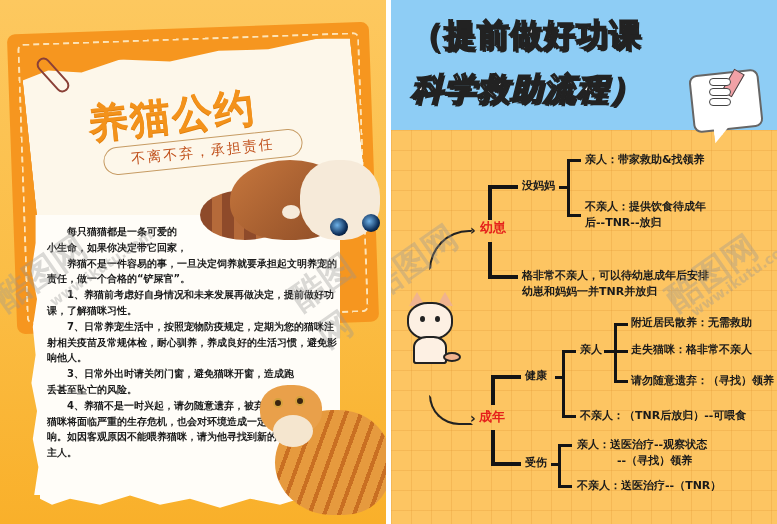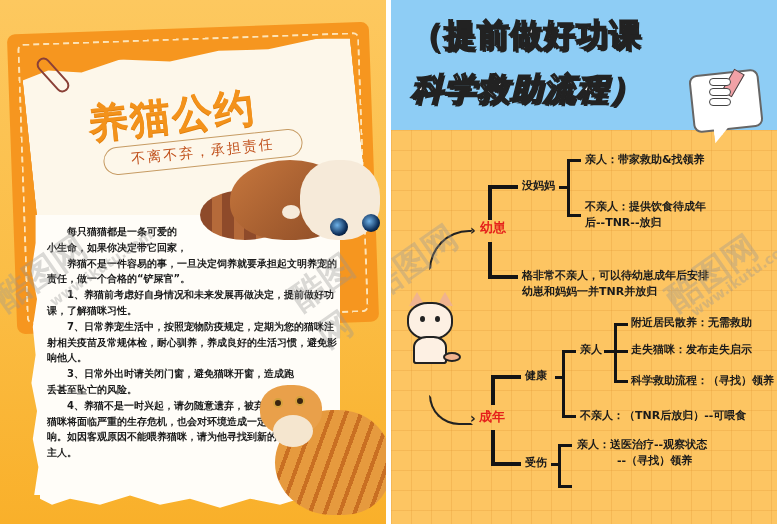--- a/index.html
+++ b/index.html
@@ -189,34 +189,35 @@
   <div class="ln" style="left:171px;top:350px;width:3px;height:68px;"></div>
   <div class="ln" style="left:171px;top:350px;width:14px;height:3px;"></div>
   <div class="ln" style="left:171px;top:415px;width:14px;height:3px;"></div>
   <div class="fc" style="left:189px;top:342px;">亲人</div>
   <div class="ln" style="left:213px;top:350px;width:10px;height:3px;"></div>
   <div class="ln" style="left:223px;top:323px;width:3px;height:60px;"></div>
   <div class="ln" style="left:223px;top:323px;width:14px;height:3px;"></div>
   <div class="ln" style="left:223px;top:350px;width:14px;height:3px;"></div>
   <div class="ln" style="left:223px;top:380px;width:14px;height:3px;"></div>
   <div class="fc" style="left:240px;top:315px;">附近居民散养：无需救助</div>
-  <div class="fc" style="left:240px;top:342px;">走失猫咪：发布走失启示</div>
-  <div class="fc" style="left:240px;top:373px;">科学救助流程：（寻找）领养</div>
+  <div class="fc" style="left:240px;top:342px;">走失猫咪：格非常不亲人</div>
+  <div class="fc" style="left:240px;top:373px;">请勿随意遗弃：（寻找）领养</div>
   <div class="fc" style="left:189px;top:408px;">不亲人：（TNR后放归）--可喂食</div>
 
   <div class="arrow-curve" style="left:38px;top:395px;width:44px;height:30px;transform:scaleY(-1);"></div>
   <div class="arrowhead" style="left:79px;top:410px;">›</div>
   <div class="fc red" style="left:88px;top:410px;font-family:Liberation Mono, monospace;">成年</div>
 
   <div class="ln" style="left:100px;top:430px;width:4px;height:36px;"></div>
   <div class="ln" style="left:100px;top:462px;width:30px;height:4px;"></div>
   <div class="fc" style="left:134px;top:455px;">受伤</div>
   <div class="ln" style="left:160px;top:463px;width:7px;height:3px;"></div>
   <div class="ln" style="left:167px;top:444px;width:3px;height:44px;"></div>
   <div class="ln" style="left:167px;top:444px;width:14px;height:3px;"></div>
   <div class="ln" style="left:167px;top:485px;width:14px;height:3px;"></div>
   <div class="fc" style="left:186px;top:437px;">亲人：送医治疗--观察状态</div>
   <div class="fc" style="left:226px;top:453px;">--（寻找）领养</div>
+  <div class="fc" style="left:186px;top:478px;">不亲人：送医治疗--（TNR）</div>
 
   <div class="wm" style="left:-30px;top:240px;">酷图网</div>
   <div class="wm" style="left:270px;top:250px;">酷图网</div>
   <div class="wm-small" style="left:290px;top:270px;">www.ikutu.com</div>
 </div>
 
 </body></html>

